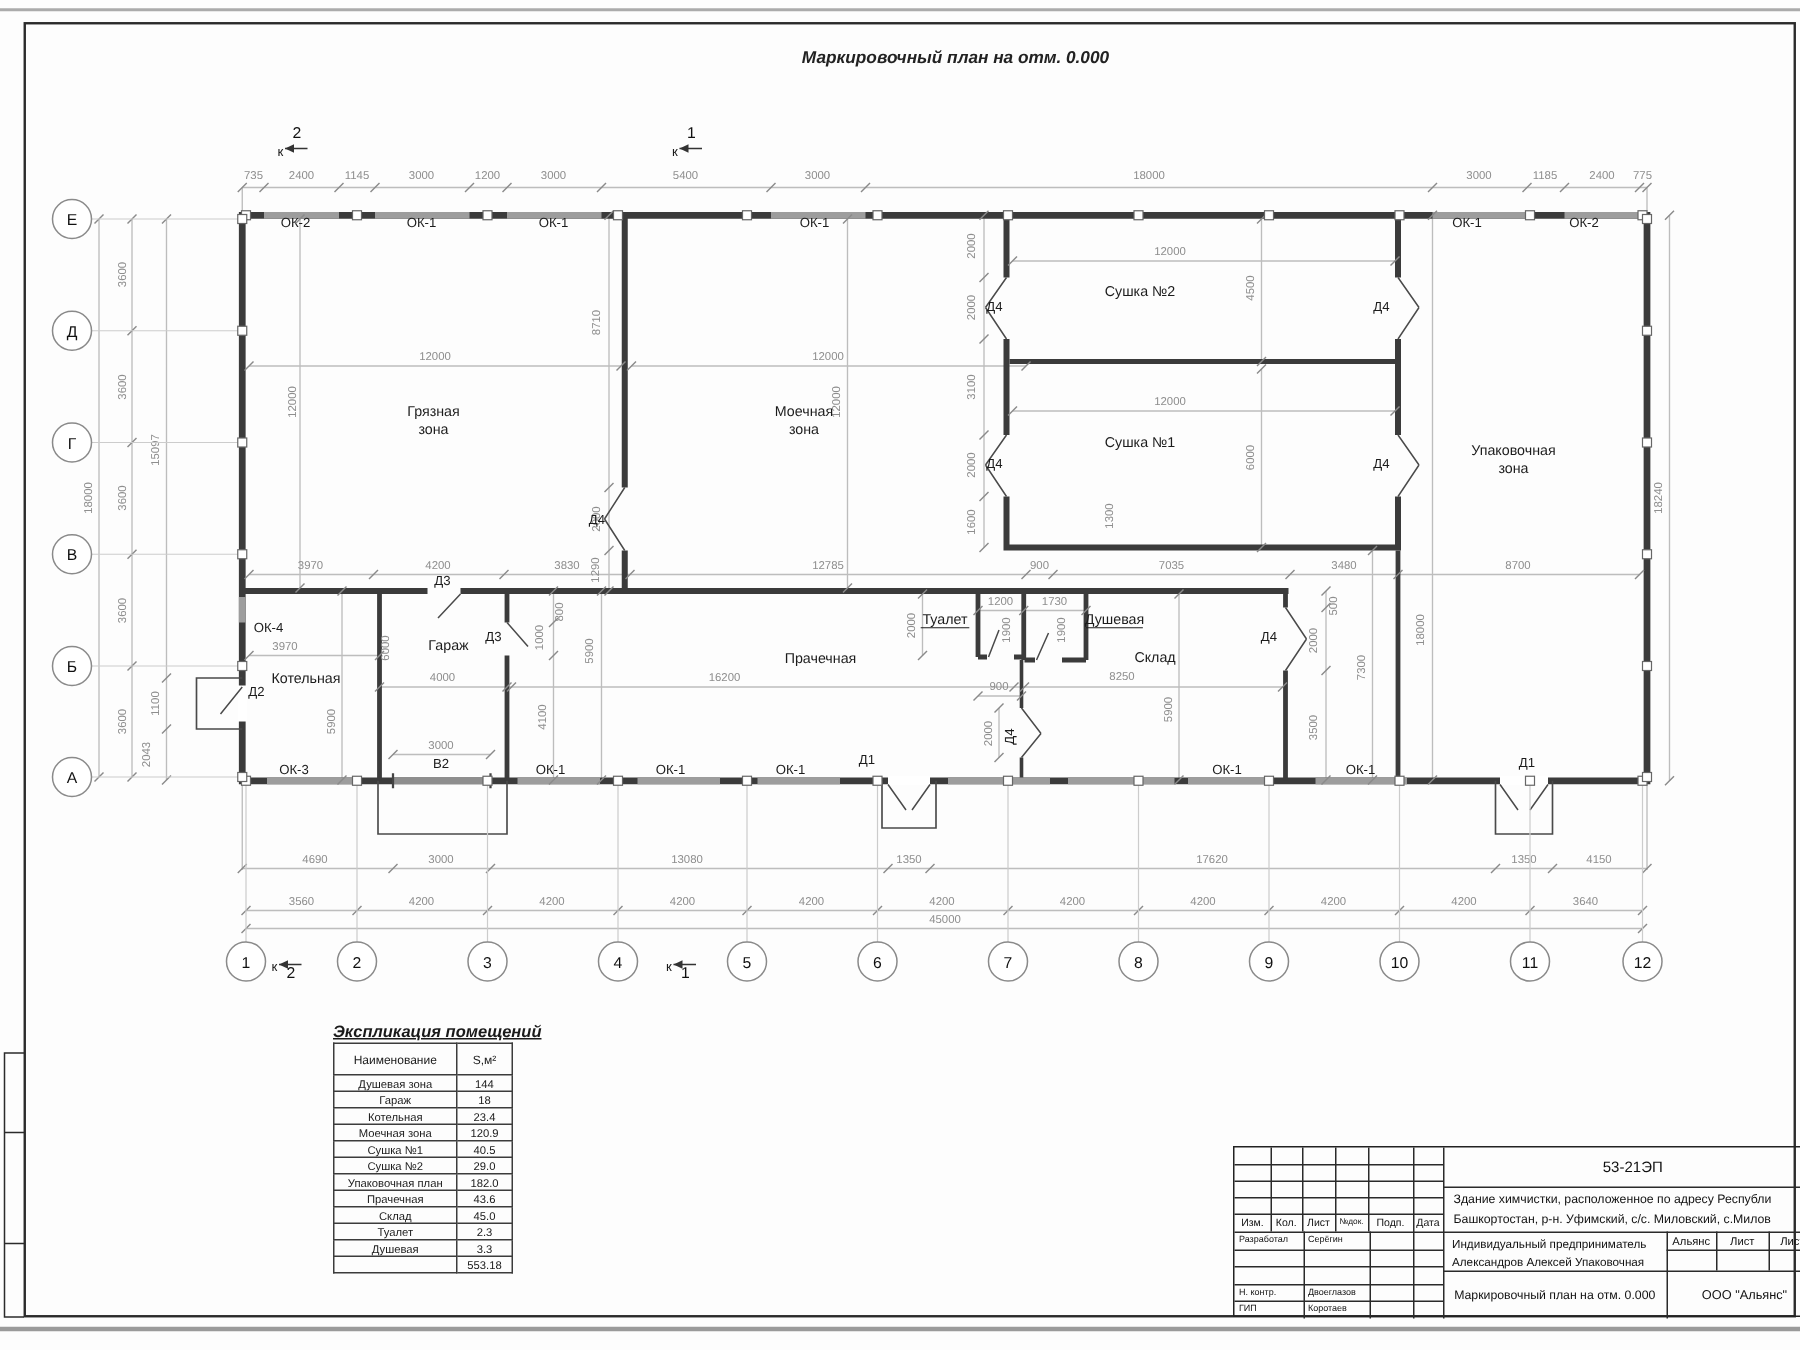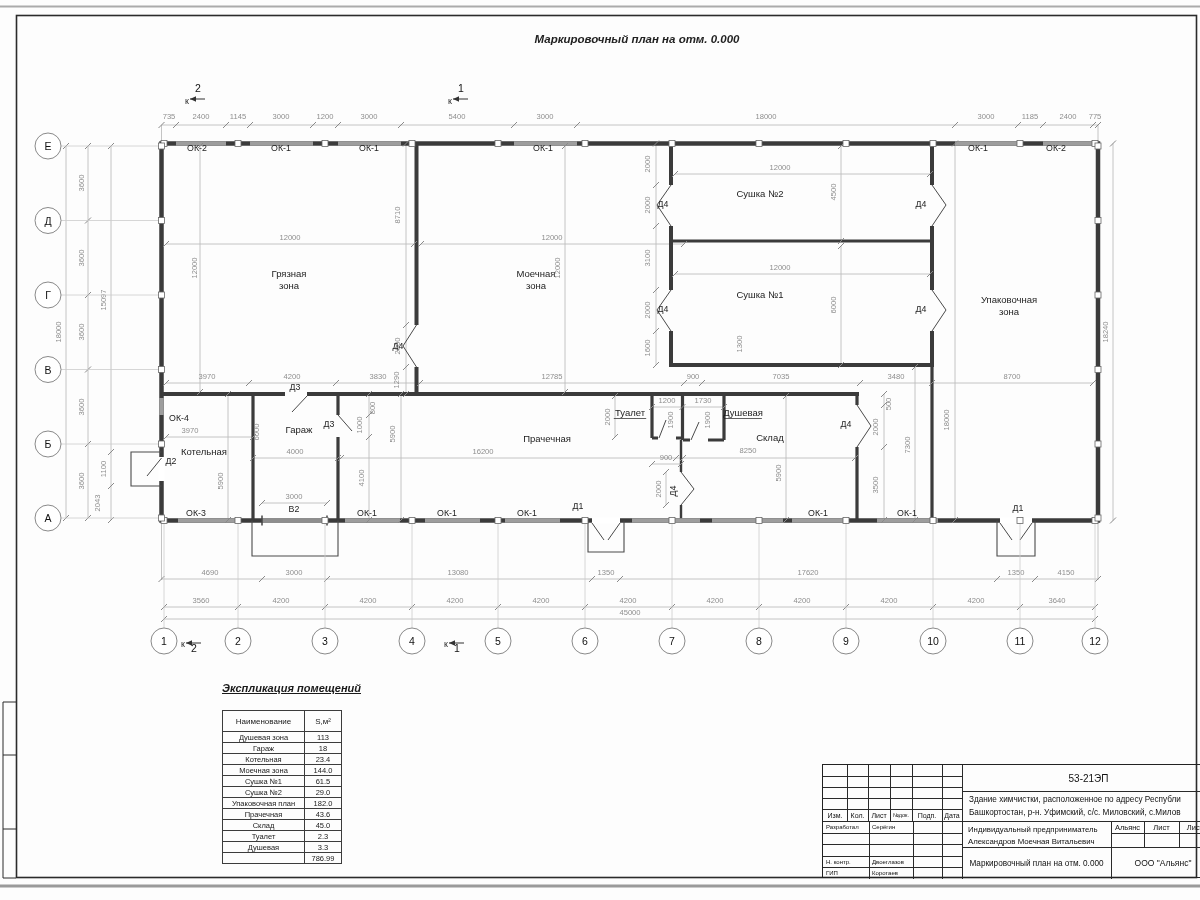--- a/index.html
+++ b/index.html
@@ -13,21 +13,21 @@
   .tk{stroke:#8a8a8a;stroke-width:1}
   .ul{stroke:#1c1c1c;stroke-width:.7}
   .axl{stroke:#cccccc;stroke-width:.8}
   .axc{fill:#fff;stroke:#8a8a8a;stroke-width:1}
   .col{fill:#fff;stroke:#666;stroke-width:.8}
   .main-title{position:absolute;left:470px;top:33px;width:334px;text-align:center;
       font-size:11.5px;font-weight:bold;font-style:italic;color:#222}
   
   .exp{position:absolute;left:222px;top:682px}
   .exp-title{font-size:11px;font-weight:bold;font-style:italic;text-decoration:underline;
-      color:#1a1a1a;margin-bottom:16px}
+      color:#1a1a1a;margin-bottom:1px}
   .exp table{border-collapse:collapse}
   .exp th,.exp td{border:1px solid #3c3c3c;font-weight:normal;text-align:center;
       font-size:7.5px;color:#1a1a1a;padding:0;height:10px}
   .exp th{height:20px;font-size:8px}
   .exp th:first-child,.exp td:first-child{width:81px}
   .exp th:last-child,.exp td:last-child{width:36px}
   
   .tb{position:absolute;left:822px;top:764px;width:392px;height:114px;
       border:1.5px solid #222;box-sizing:border-box;background:#fff0}
   .tb .ln{position:absolute;background:#2a2a2a}
@@ -473,37 +473,37 @@
   <table>
     <thead>
       <tr>
         <th>Наименование</th>
         <th>S,м²</th>
       </tr>
     </thead>
     <tbody id="exp-body">
         <tr>
           <td>Душевая зона</td>
-          <td>113</td>
+          <td>144</td>
         </tr>
         <tr>
           <td>Гараж</td>
           <td>18</td>
         </tr>
         <tr>
           <td>Котельная</td>
           <td>23.4</td>
         </tr>
         <tr>
           <td>Моечная зона</td>
-          <td>144.0</td>
+          <td>120.9</td>
         </tr>
         <tr>
           <td>Сушка №1</td>
-          <td>61.5</td>
+          <td>40.5</td>
         </tr>
         <tr>
           <td>Сушка №2</td>
           <td>29.0</td>
         </tr>
         <tr>
           <td>Упаковочная план</td>
           <td>182.0</td>
         </tr>
         <tr>
@@ -517,21 +517,21 @@
         <tr>
           <td>Туалет</td>
           <td>2.3</td>
         </tr>
         <tr>
           <td>Душевая</td>
           <td>3.3</td>
         </tr>
         <tr>
           <td></td>
-          <td>786.99</td>
+          <td>553.18</td>
         </tr>
       </tbody>
   </table>
 </div>
 
 <div class="tb">
 
   <div class="ln" style="left:139px;top:0;width:1.2px;height:114px"></div>
   <div class="ln" style="left:139px;top:26px;width:253px;height:1.2px"></div>
   <div class="ln" style="left:0;top:56px;width:392px;height:1.2px"></div>
@@ -565,19 +565,19 @@
   <div class="c lft" style="left:0;top:56px;width:46px;height:12px;font-size:6px">Разработал</div>
   <div class="c lft" style="left:46px;top:56px;width:44px;height:12px;font-size:6px">Серёгин</div>
   <div class="c lft" style="left:0;top:91px;width:46px;height:11px;font-size:6px">Н. контр.</div>
   <div class="c lft" style="left:46px;top:91px;width:44px;height:11px;font-size:6px">Двоеглазов</div>
   <div class="c lft" style="left:0;top:102px;width:46px;height:12px;font-size:6px">ГИП</div>
   <div class="c lft" style="left:46px;top:102px;width:44px;height:12px;font-size:6px">Коротаев</div>
   <div class="c" style="left:139px;top:0;width:253px;height:26px;font-size:10px">53-21ЭП</div>
   <div class="c lft" style="left:143px;top:28px;width:260px;height:13px;font-size:8.2px">Здание химчистки,  расположенное по адресу Республи</div>
   <div class="c lft" style="left:143px;top:41px;width:260px;height:13px;font-size:8.2px">Башкортостан, р-н. Уфимский, с/с. Миловский, с.Милов</div>
   <div class="c lft" style="left:142px;top:58px;width:146px;height:12px;font-size:7.8px">Индивидуальный предприниматель</div>
-  <div class="c lft" style="left:142px;top:70px;width:146px;height:12px;font-size:7.8px">Александров Моечная Витальевич</div>
+  <div class="c lft" style="left:142px;top:70px;width:146px;height:12px;font-size:7.8px">Александров Алексей Упаковочная</div>
   <div class="c" style="left:288px;top:56px;width:33px;height:12px;font-size:7.5px">Альянс</div>
   <div class="c" style="left:321px;top:56px;width:35px;height:12px;font-size:7.5px">Лист</div>
   <div class="c" style="left:356px;top:56px;width:36px;height:12px;font-size:7.5px">Листо</div>
   <div class="c" style="left:139px;top:82px;width:149px;height:32px;font-size:8.2px">Маркировочный план на отм. 0.000</div>
   <div class="c" style="left:288px;top:82px;width:104px;height:32px;font-size:8.5px">ООО "Альянс"</div>
 </div>
 
 </body></html>

